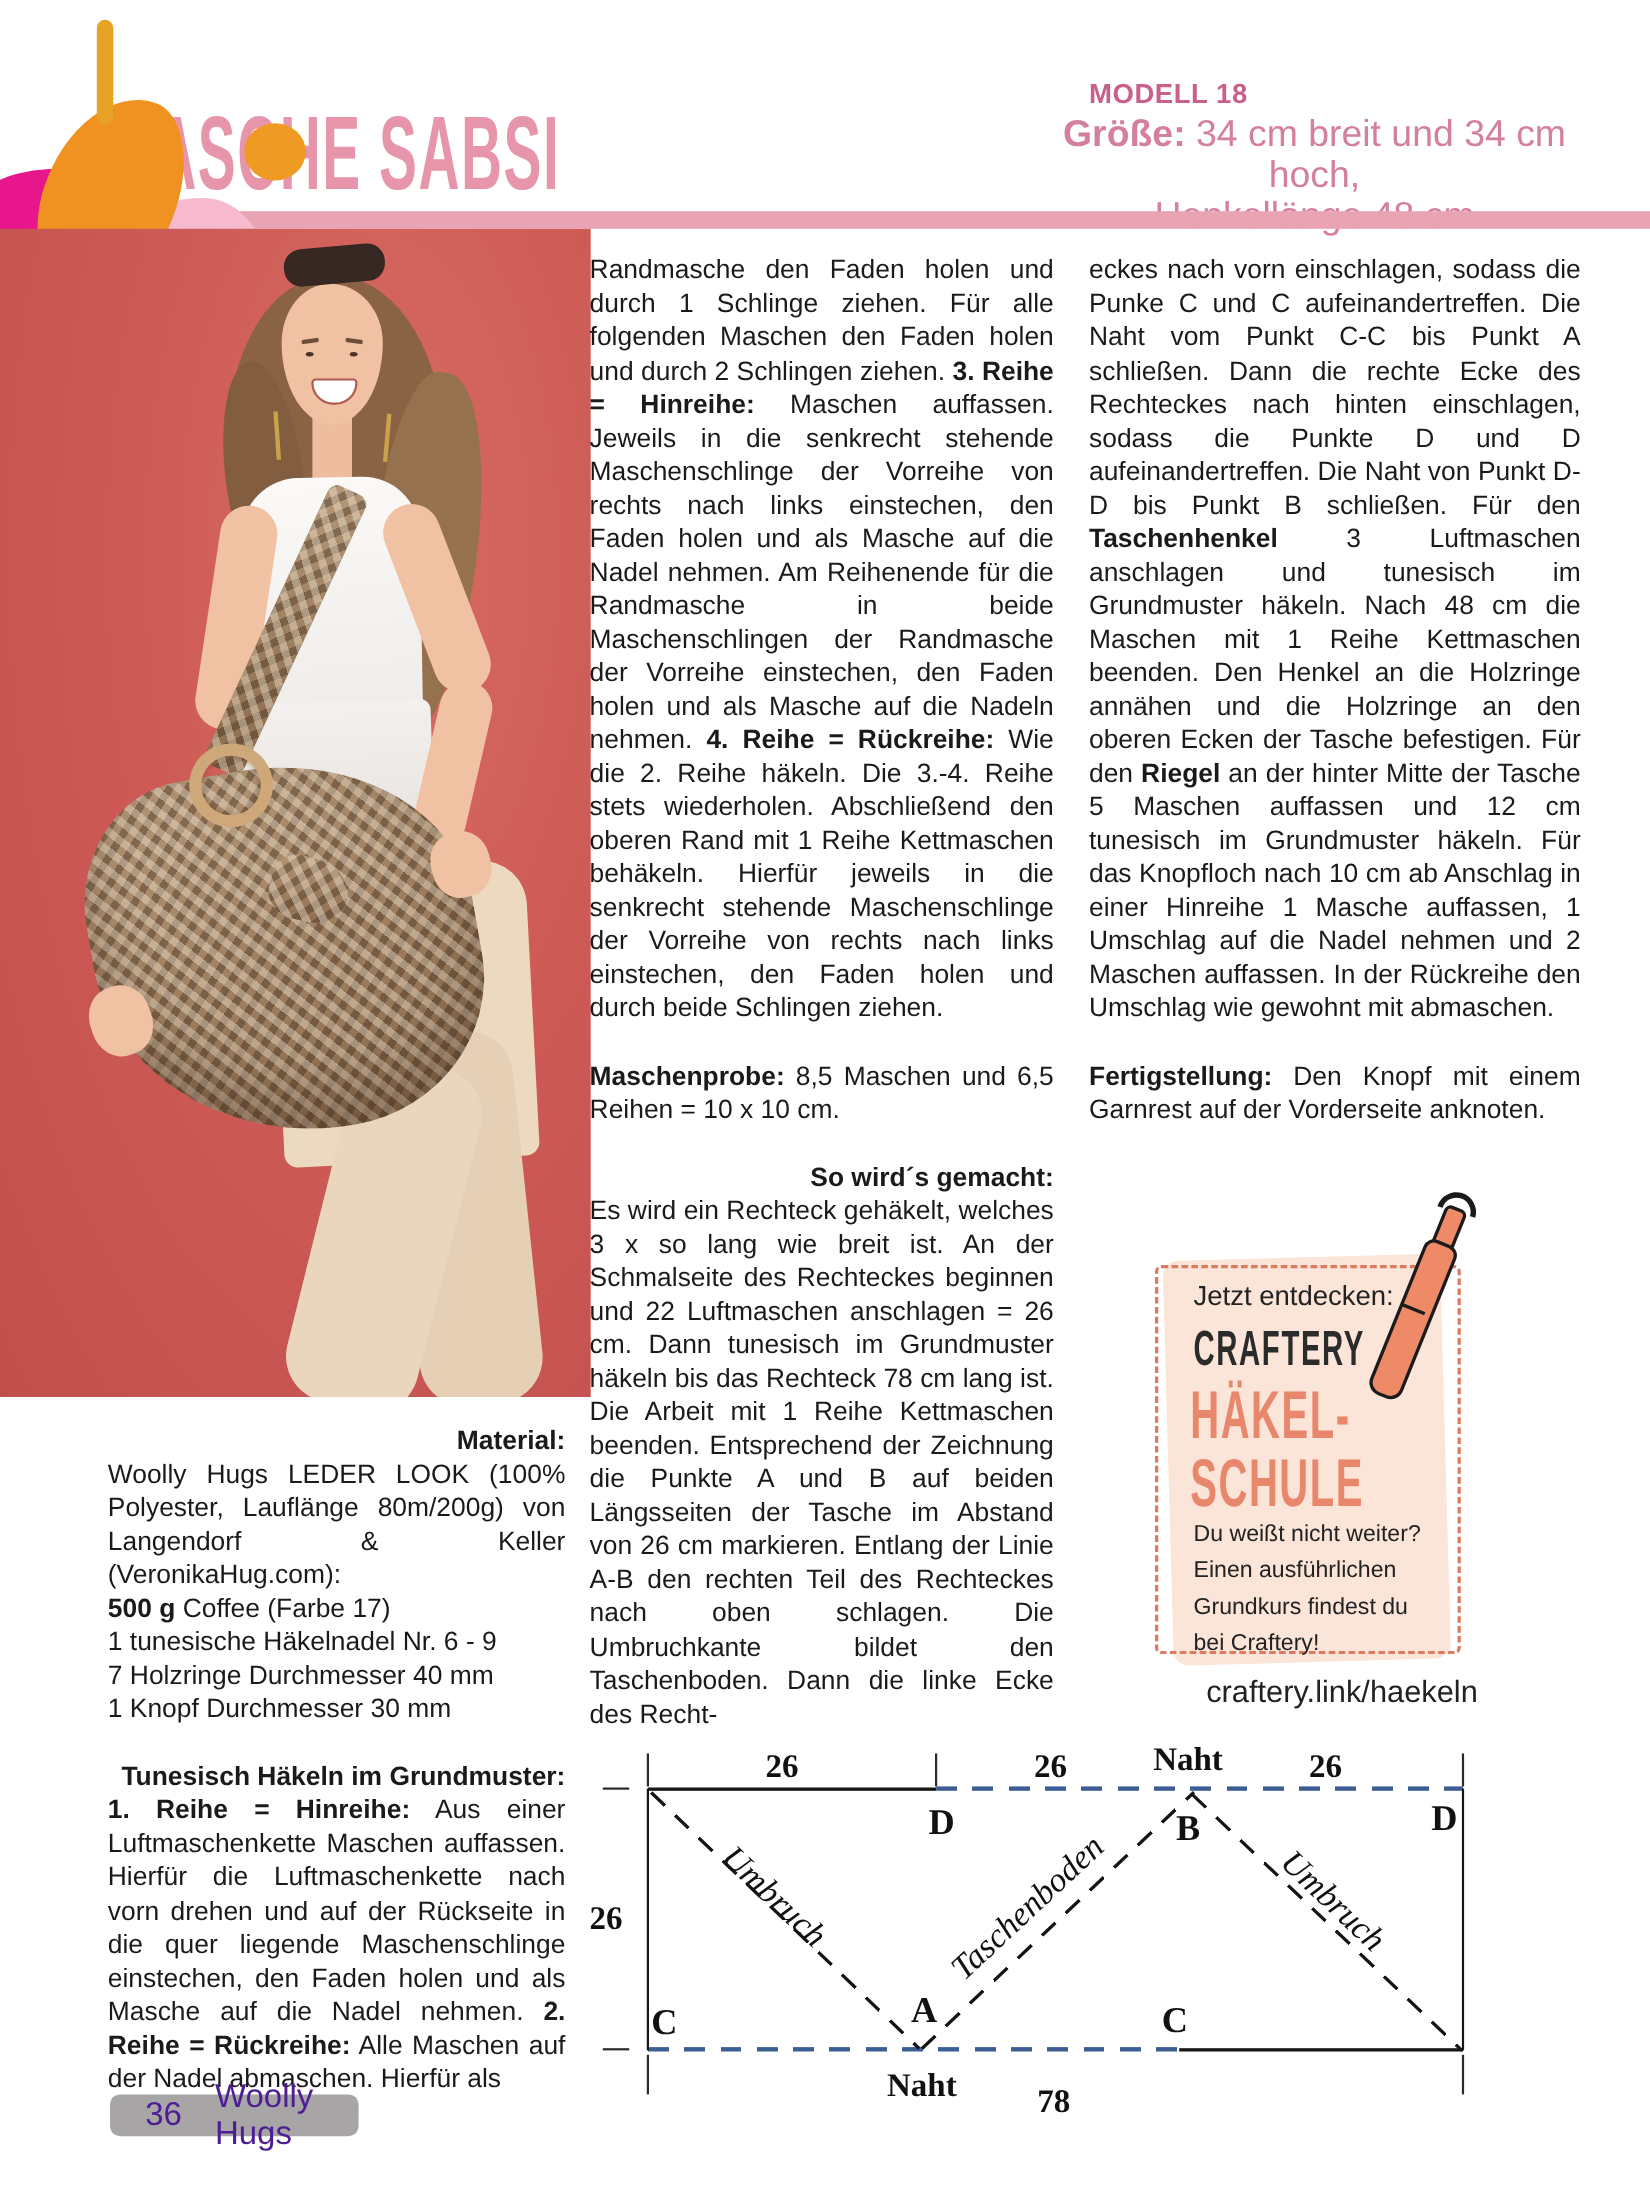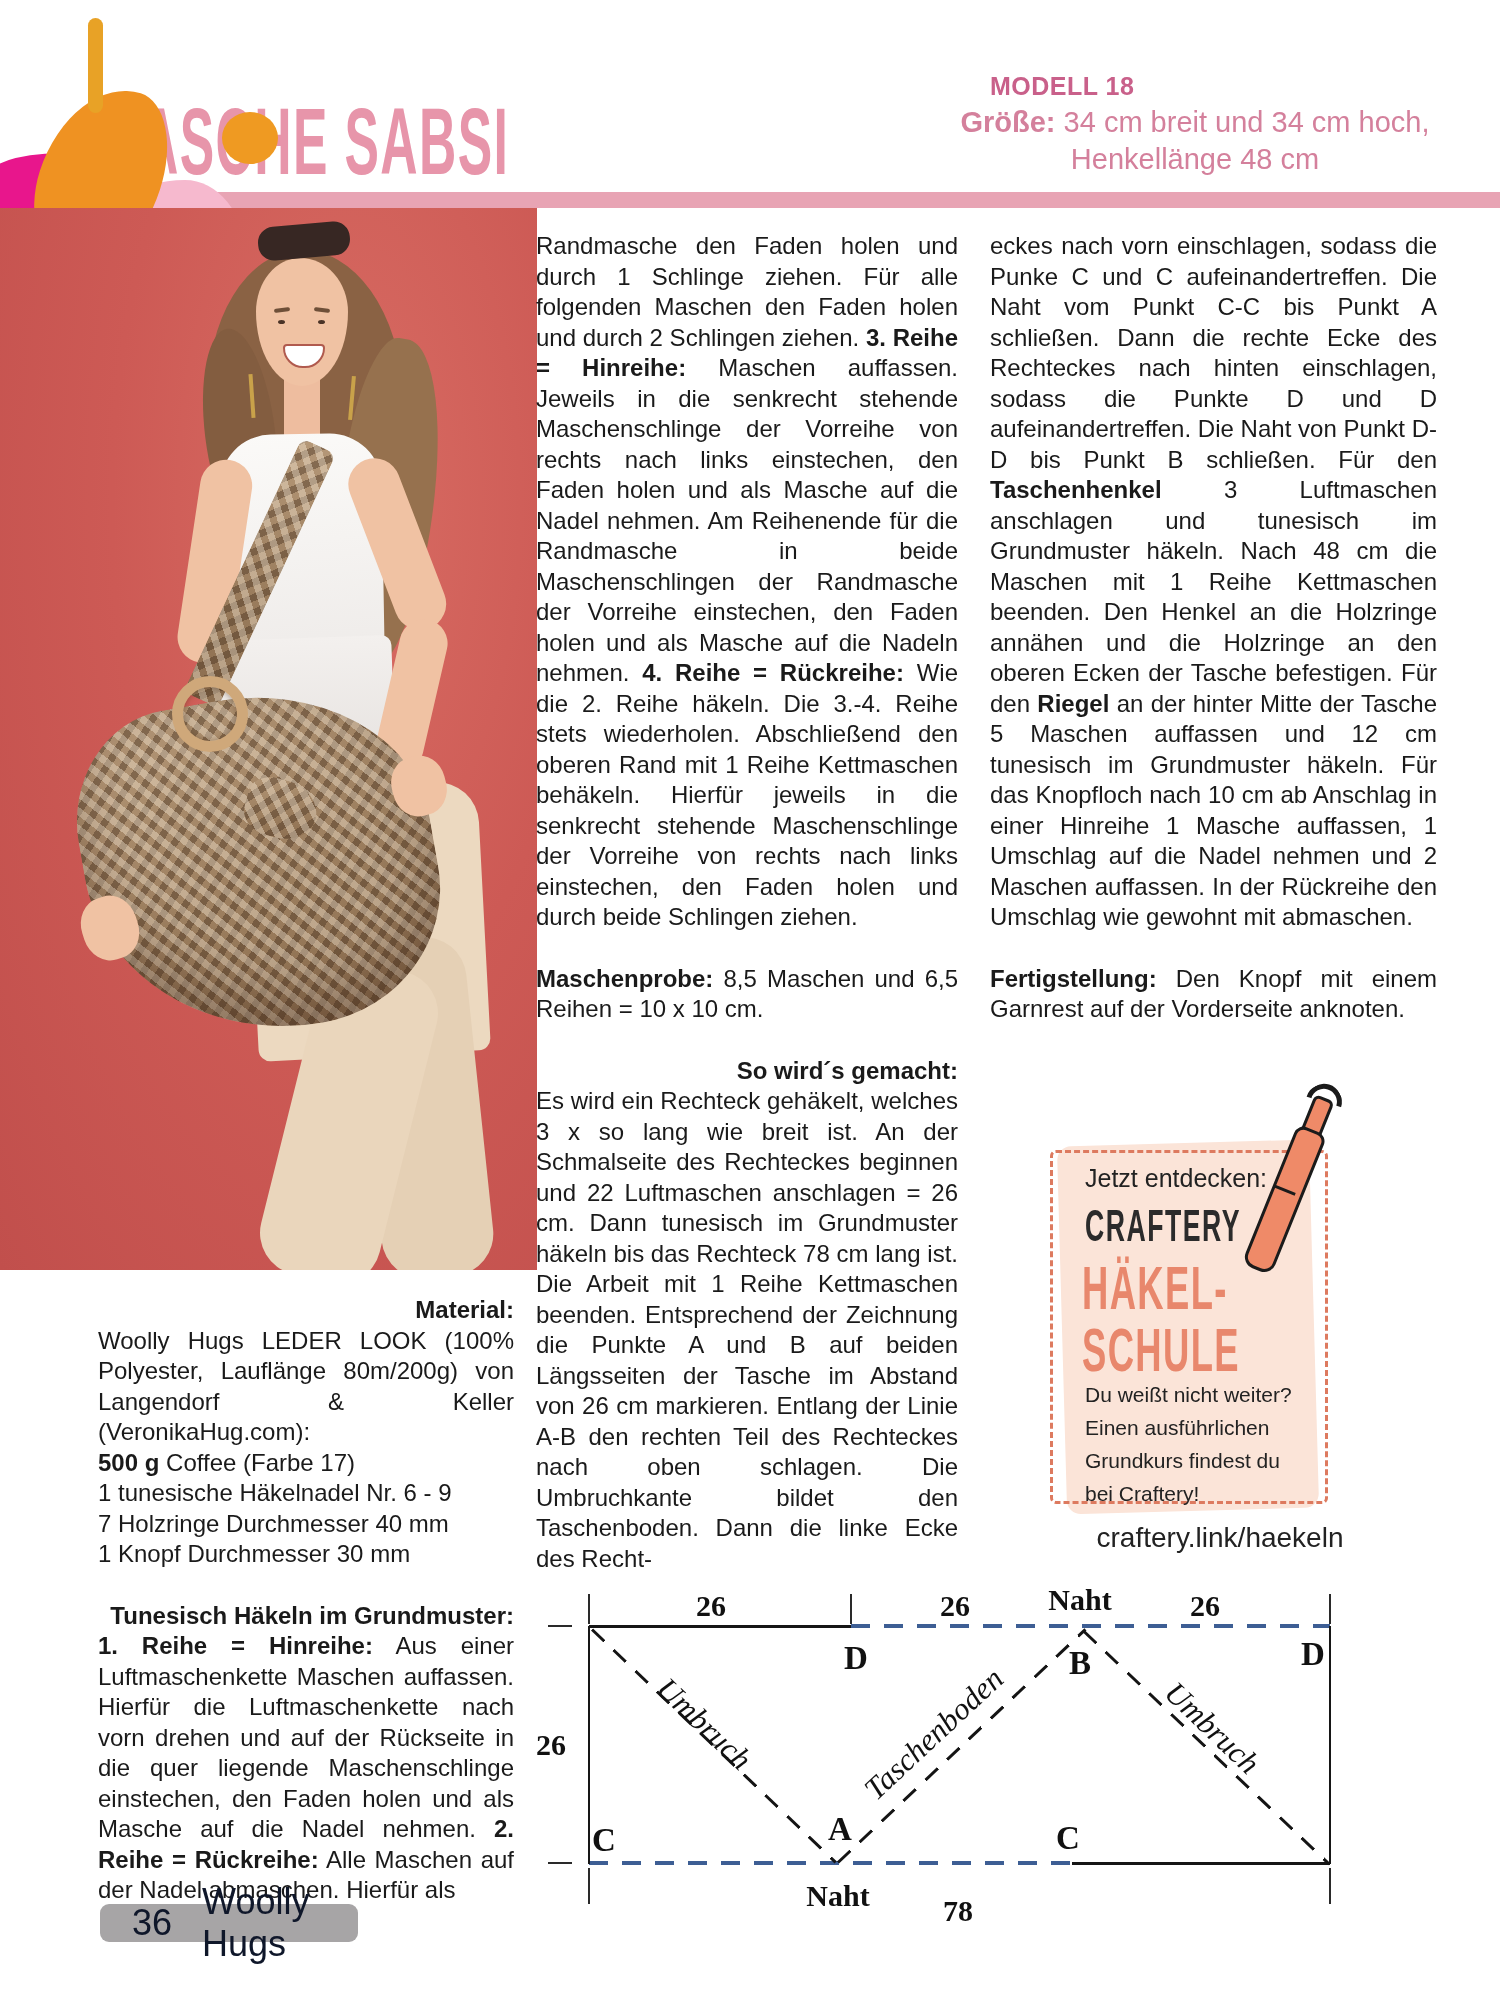--- a/index.html
+++ b/index.html
@@ -5,21 +5,21 @@
   html,body{margin:0;padding:0;}
   body{width:1500px;height:2000px;position:relative;background:#ffffff;
        font-family:"Liberation Sans",sans-serif;color:#1a1a1a;overflow:hidden;}
   .abs{position:absolute;}
 
   
   #page-title{left:112px;top:86px;font-size:76px;font-weight:bold;color:#e795aa;
       letter-spacing:2px;transform:scale(.68,1.25);transform-origin:left top;white-space:nowrap;}
   #modell{left:990px;top:72px;font-size:25px;font-weight:bold;color:#c9608a;letter-spacing:.5px;}
   #size-block{left:955px;top:104px;width:480px;text-align:center;color:#d4809c;
-      font-size:29px;line-height:37px;}
+      font-size:34px;line-height:37px;}
   #size-block b{font-weight:bold;}
   #pink-band{left:42px;top:192px;width:1458px;height:16px;background:#e8a4b4;}
 
   
   .blob{position:absolute;border-radius:50%;}
 
   
   #photo{left:0;top:208px;width:537px;height:1062px;overflow:hidden;
      background:radial-gradient(ellipse at 65% 28%, #d86c63 0%, #cd5a55 48%, #c14f4c 100%);}
   #photo div{position:absolute;}
@@ -83,22 +83,22 @@
   #lbl-26-left{left:551px;top:1745px;}
   #lbl-78{left:958px;top:1911px;}
   #lbl-naht-bot{left:838px;top:1896px;}
   #pt-d1{left:856px;top:1658px;} #pt-b{left:1080px;top:1663px;} #pt-d2{left:1313px;top:1654px;}
   #pt-c1{left:604px;top:1840px;} #pt-a{left:840px;top:1829px;} #pt-c2{left:1068px;top:1838px;}
   #lbl-umb1{left:704px;top:1724px;transform:translate(-50%,-50%) rotate(43.5deg);}
   #lbl-tb{left:934px;top:1734px;transform:translate(-50%,-50%) rotate(-43deg);}
   #lbl-umb2{left:1212px;top:1728px;transform:translate(-50%,-50%) rotate(43.5deg);}
 
   
-  #footer-badge{left:100px;top:1904px;width:258px;height:38px;background:#a7a5a6;border-radius:9px;
-      color:#0f172a;font-size:36px;display:flex;align-items:center;}
+  #footer-badge{left:100px;top:1904px;width:226px;height:38px;background:#a7a5a6;border-radius:9px;
+      color:#4c1d95;font-size:30px;display:flex;align-items:center;}
   #footer-badge .pg{margin-left:32px;} #footer-badge .br{margin-left:30px;}
 </style>
 </head>
 <body>
 
 <div class="abs" id="page-title">TASCHE SABSI</div>
 <div class="abs" id="modell">MODELL 18</div>
 <div class="abs" id="size-block">
   <div><b>Größe:</b><span> 34 cm breit und 34 cm hoch,</span></div>
   <div>Henkellänge 48 cm</div>

